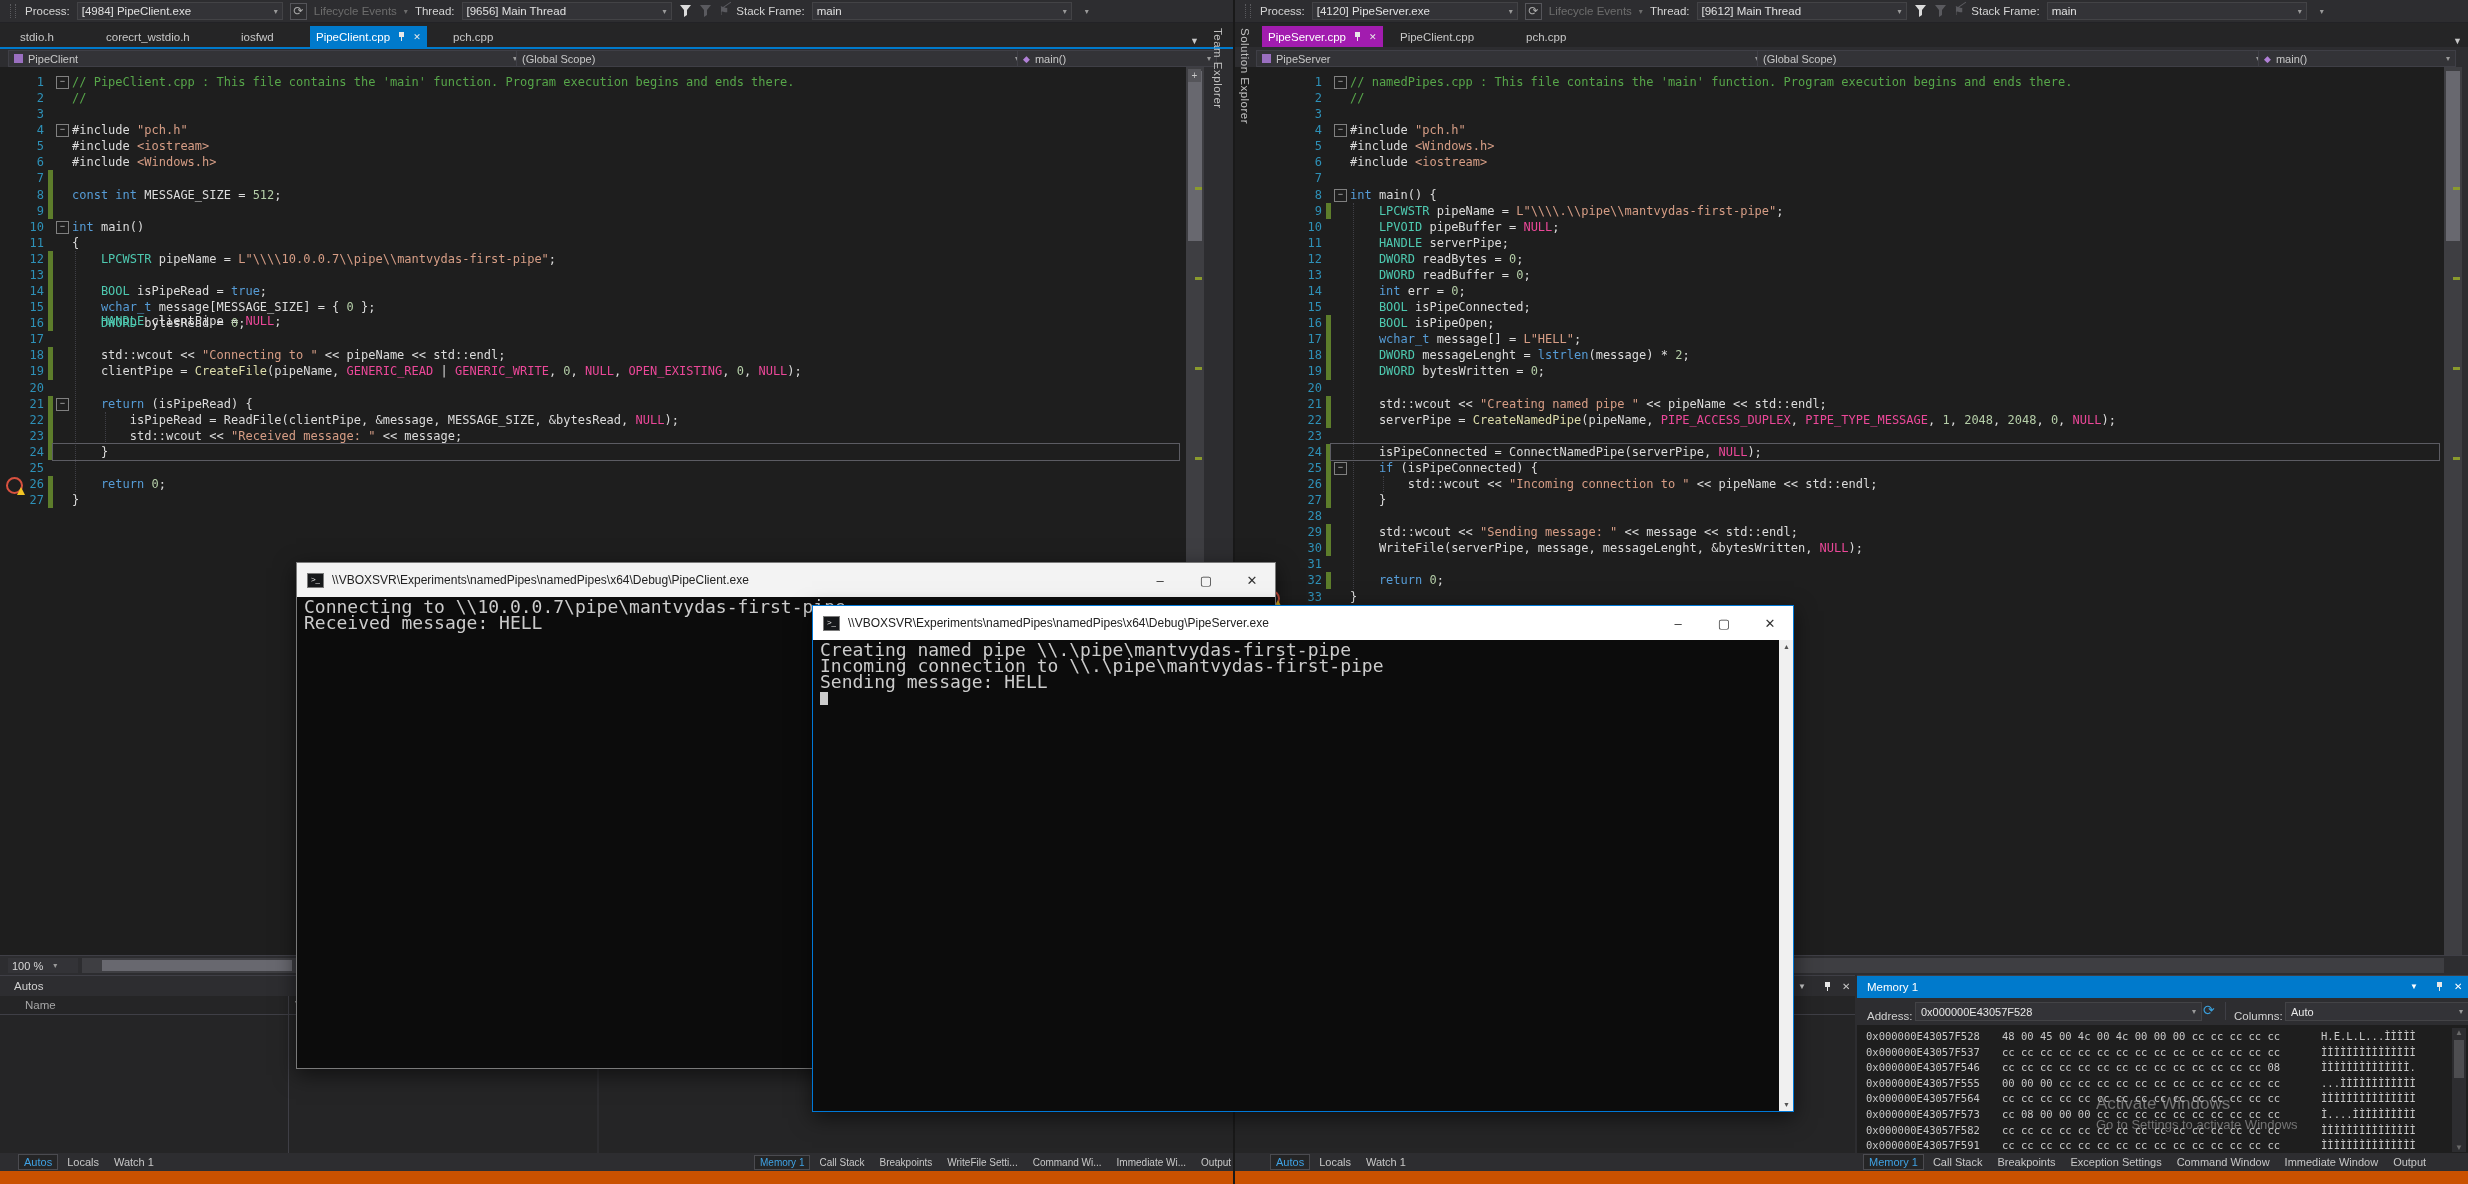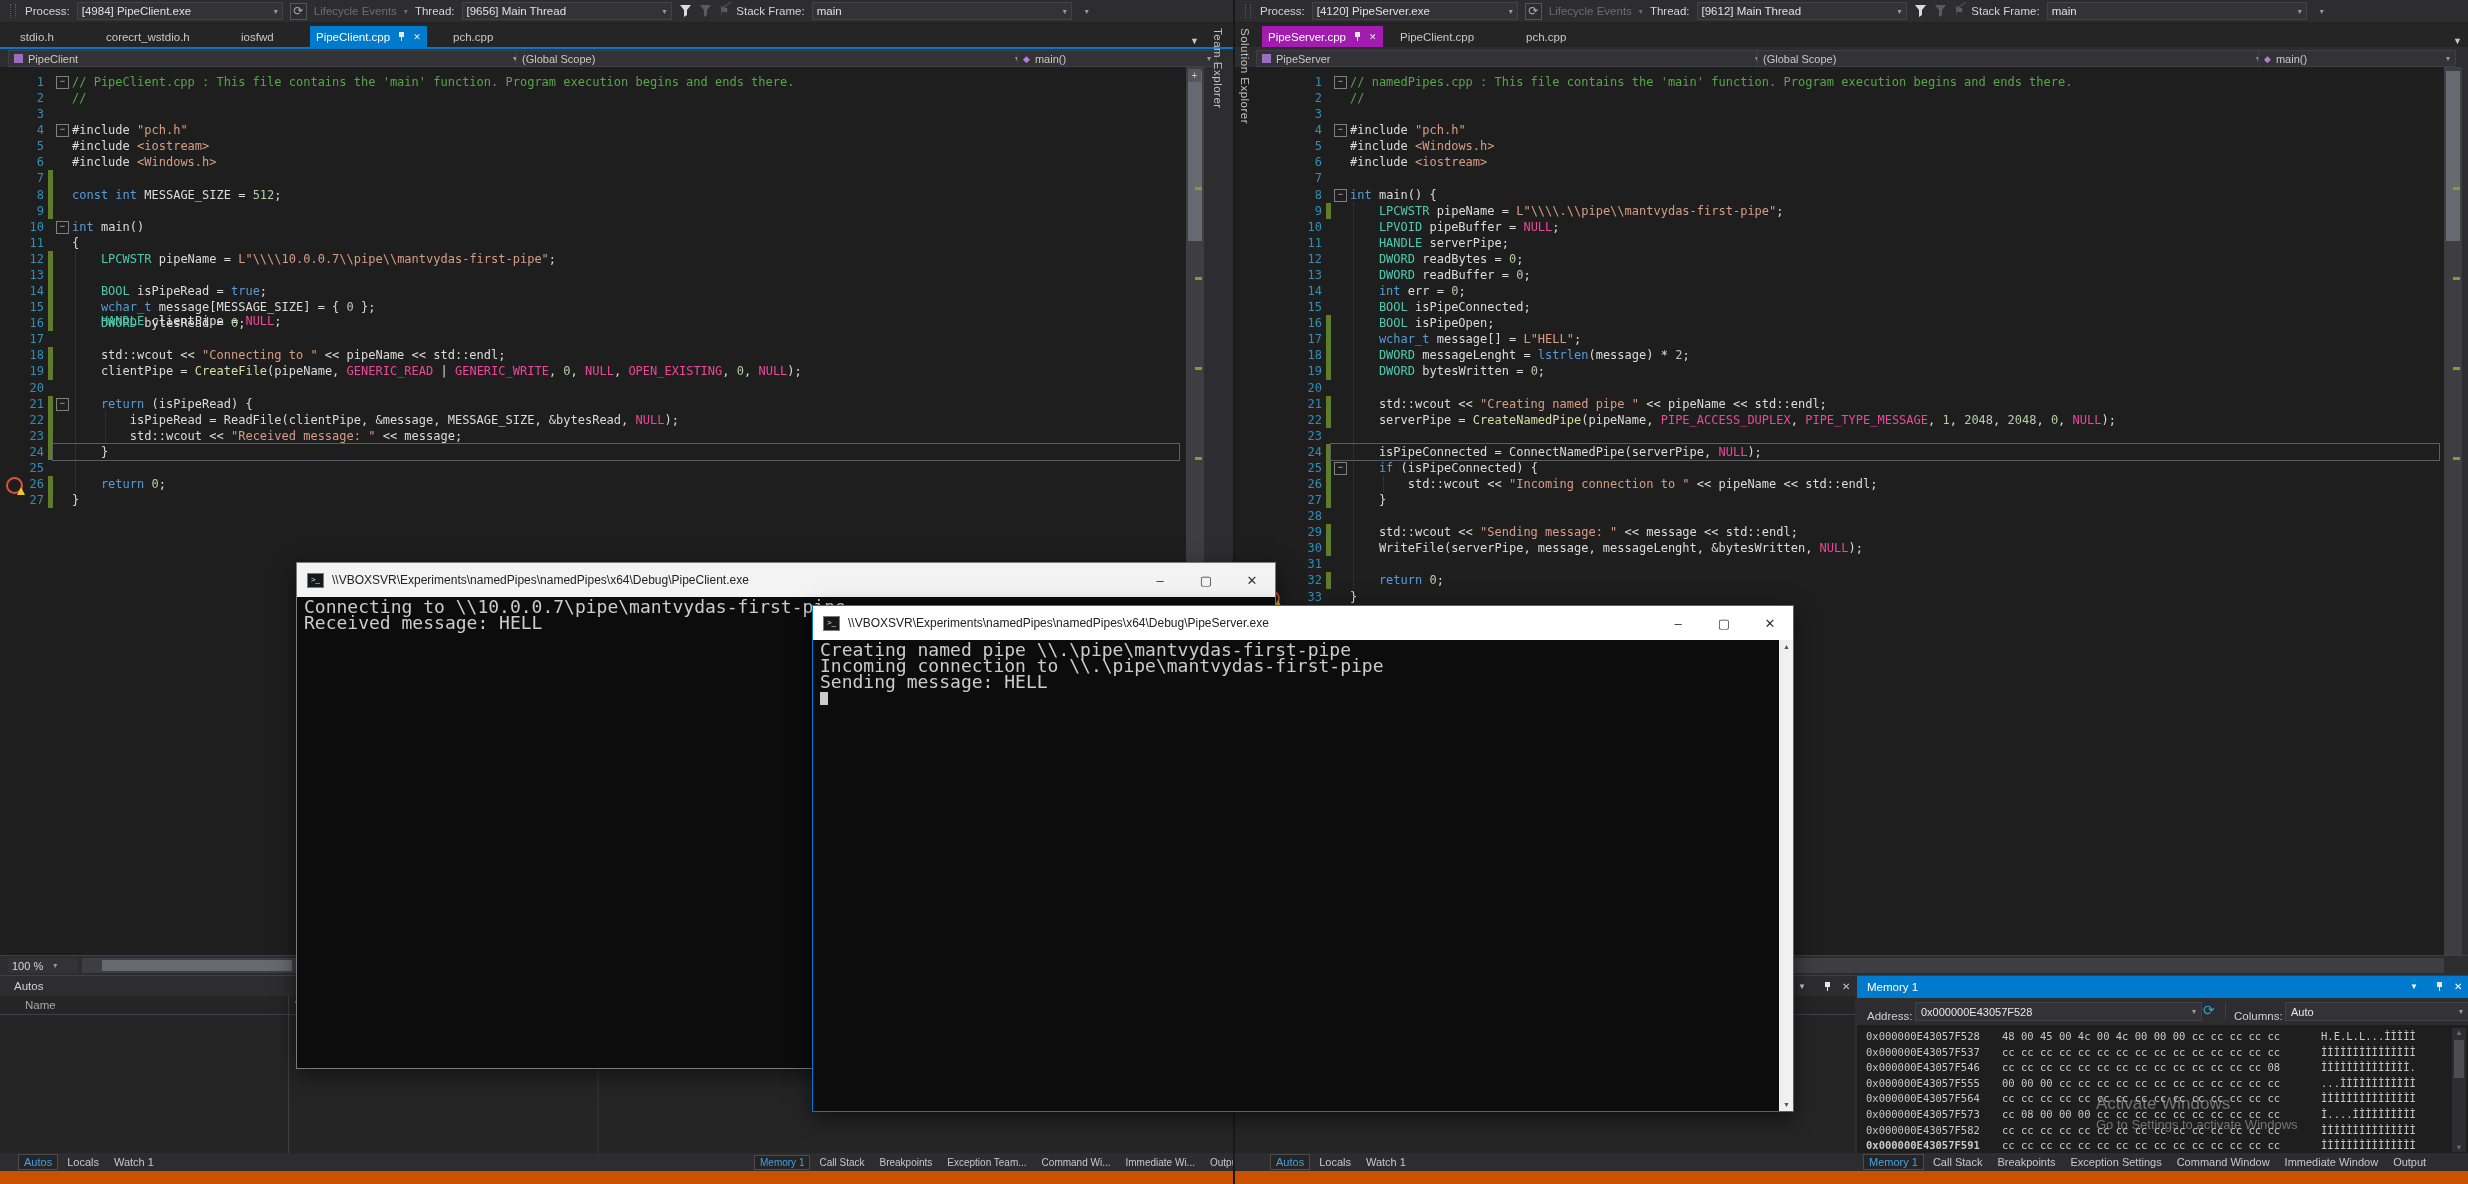--- a/index.html
+++ b/index.html
@@ -265,21 +265,21 @@
   <div class="docktabs">
     <span class="dkgroup" id="dkl1" style="left:18px;font-size:11px">
         <span class="dktab on">Autos</span>
         <span class="dktab">Locals</span>
         <span class="dktab">Watch 1</span>
       </span>
     <span class="dkgroup" id="dkl2" style="left:754px;font-size:10px">
         <span class="dktab on">Memory 1</span>
         <span class="dktab">Call Stack</span>
         <span class="dktab">Breakpoints</span>
-        <span class="dktab">Exception Team...</span>
+        <span class="dktab">WriteFile Setti...</span>
         <span class="dktab">Command Wi...</span>
         <span class="dktab">Immediate Wi...</span>
         <span class="dktab">Output</span>
       </span>
   </div>
   <div class="statusbar"></div>
 </div>
 
 <div class="vsw" id="vsw-r" style="left:1235px;width:1233px">
   <div class="dbgbar">
@@ -501,21 +501,21 @@
           <span style="left: 9px;">0x000000E43057F573</span>
           <span style="left: 145px;">cc 08 00 00 00 cc cc cc cc cc cc cc cc cc cc</span>
           <span style="left: 464px;">Ì....ÌÌÌÌÌÌÌÌÌÌ</span>
         </div>
         <div class="memrow" style="position: absolute; left: 0px; right: 0px; top: 97.6px; height: 15.6px;">
           <span style="left: 9px;">0x000000E43057F582</span>
           <span style="left: 145px;">cc cc cc cc cc cc cc cc cc cc cc cc cc cc cc</span>
           <span style="left: 464px;">ÌÌÌÌÌÌÌÌÌÌÌÌÌÌÌ</span>
         </div>
         <div class="memrow" style="position: absolute; left: 0px; right: 0px; top: 113.2px; height: 15.6px;">
-          <span style="left: 9px; font-weight: bold;">0x000000E43057F591</span>
+          <span style="left: 9px;">0x000000E43057F591</span>
           <span style="left: 145px;">cc cc cc cc cc cc cc cc cc cc cc cc cc cc cc</span>
           <span style="left: 464px;">ÌÌÌÌÌÌÌÌÌÌÌÌÌÌÌ</span>
         </div>
       </div>
     <div style="position:absolute;right:2px;top:52px;width:14px;bottom:2px;background:#2d2d30;color:#6a6a6a;font-size:8px;text-align:center">▲<span style="position:absolute;left:2px;top:12px;width:10px;height:38px;background:#4d4d50"></span><span style="position:absolute;left:3px;bottom:0">▼</span></div>
   </div>
   <div class="docktabs">
     <span class="dkgroup" id="dkr1" style="left:35px;font-size:11px">
         <span class="dktab on">Autos</span>
         <span class="dktab">Locals</span>

